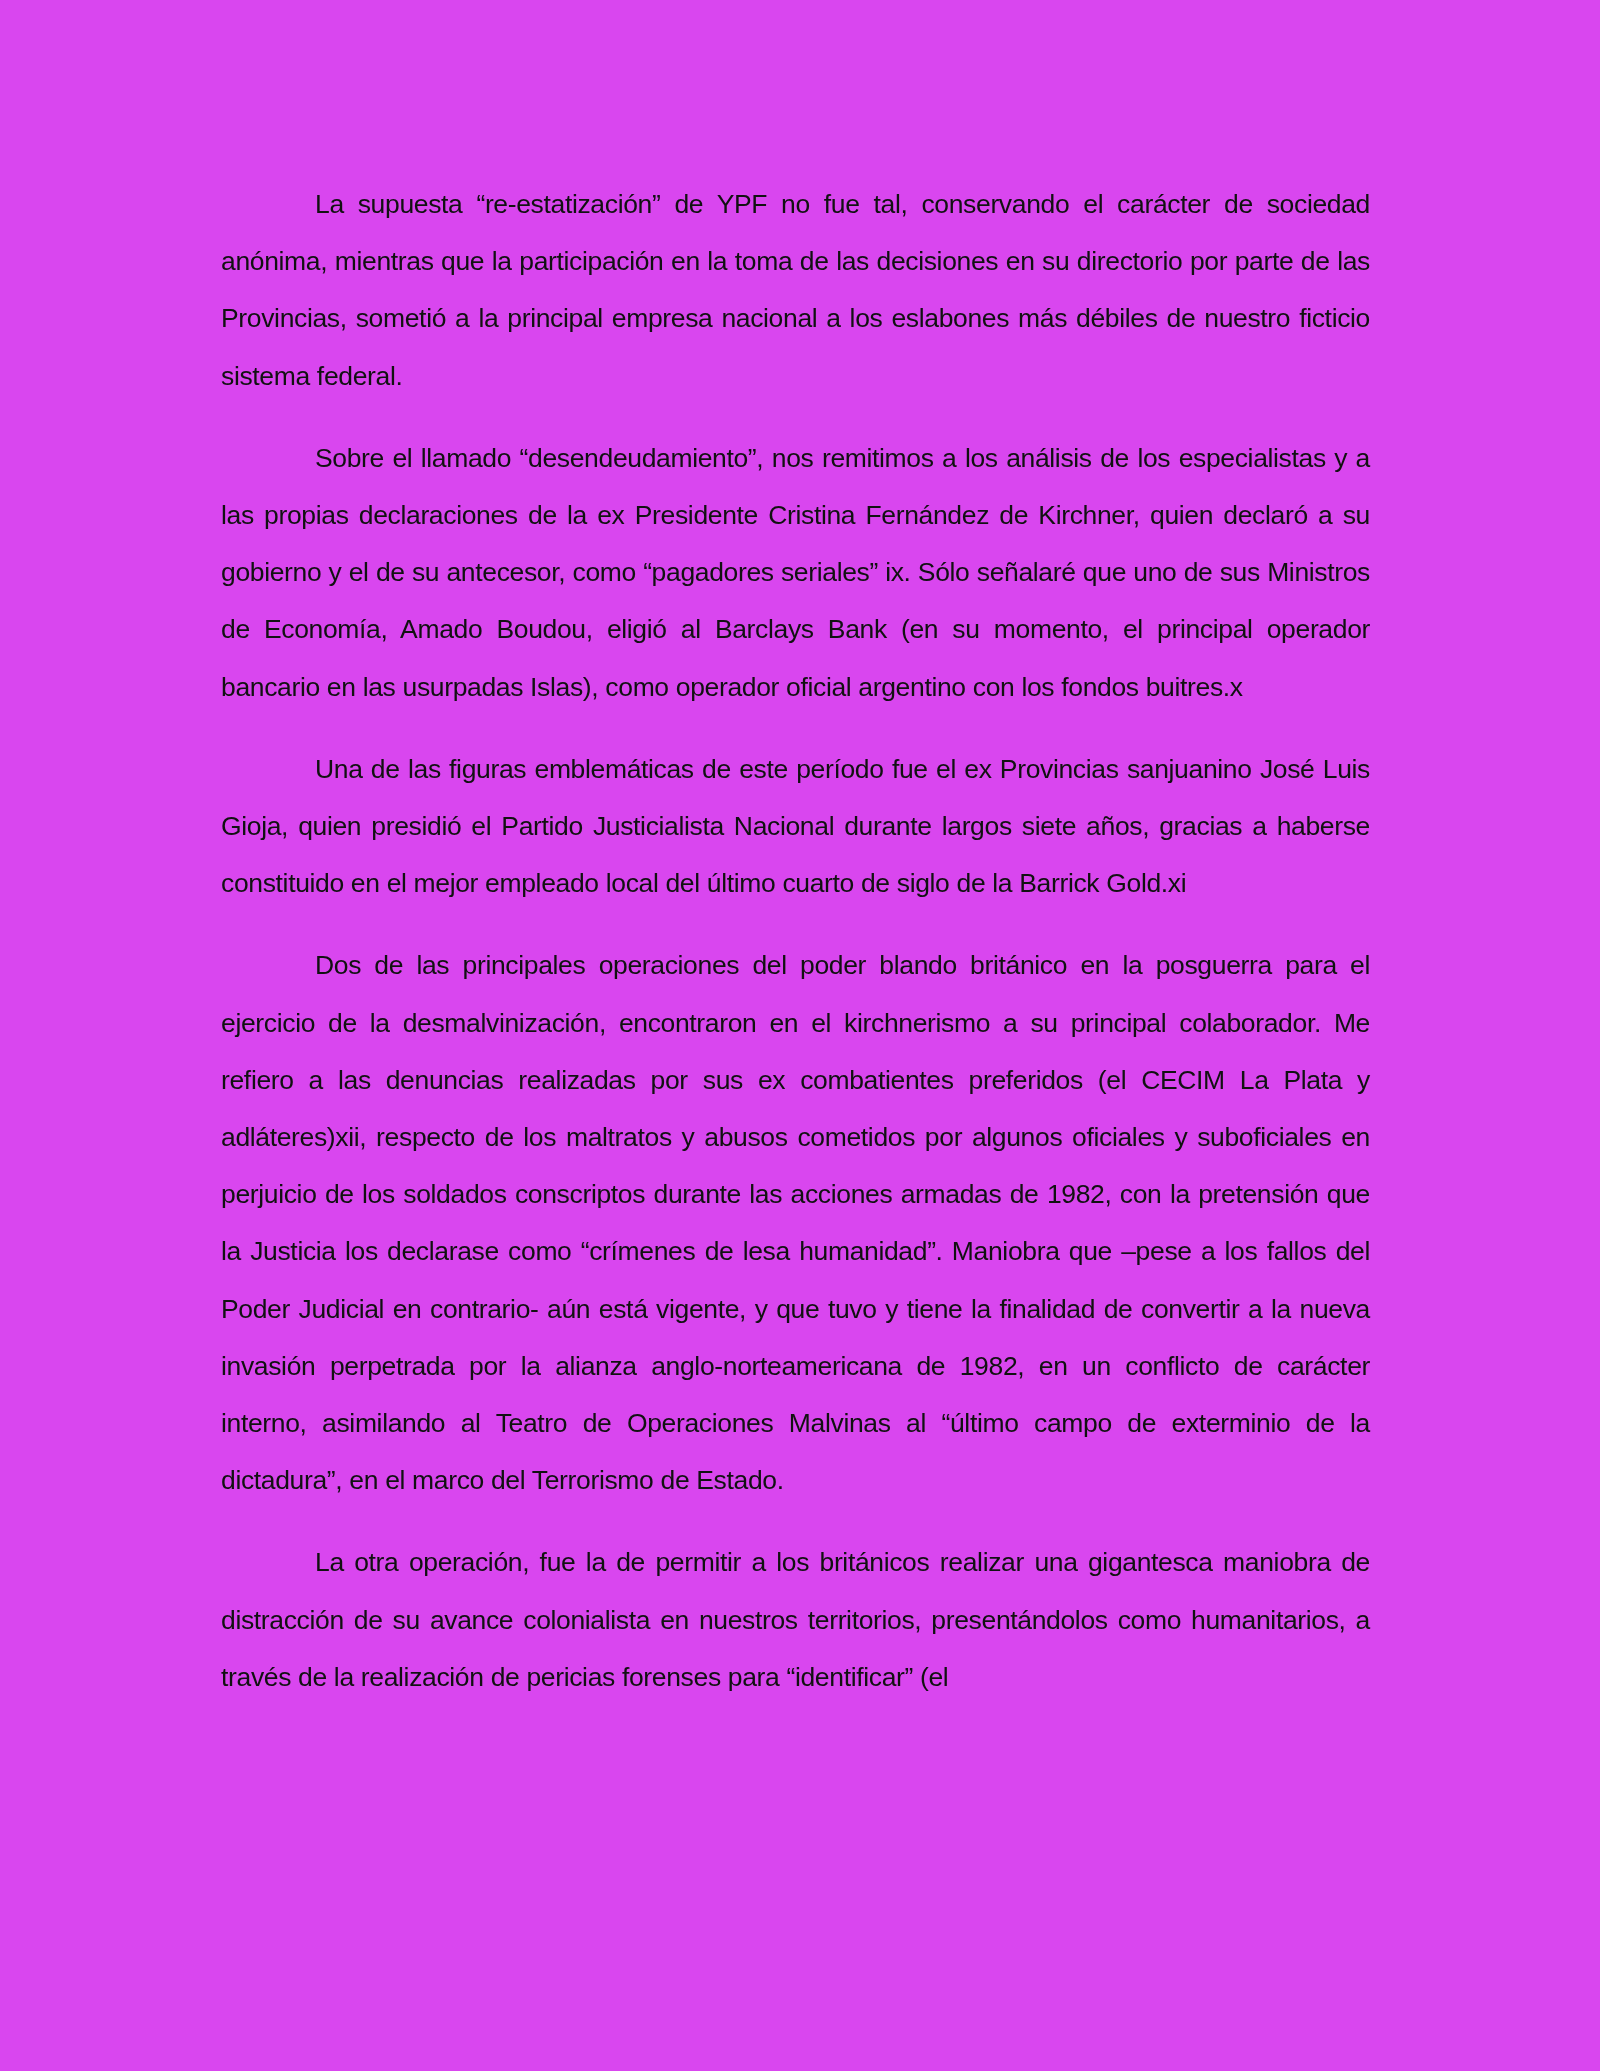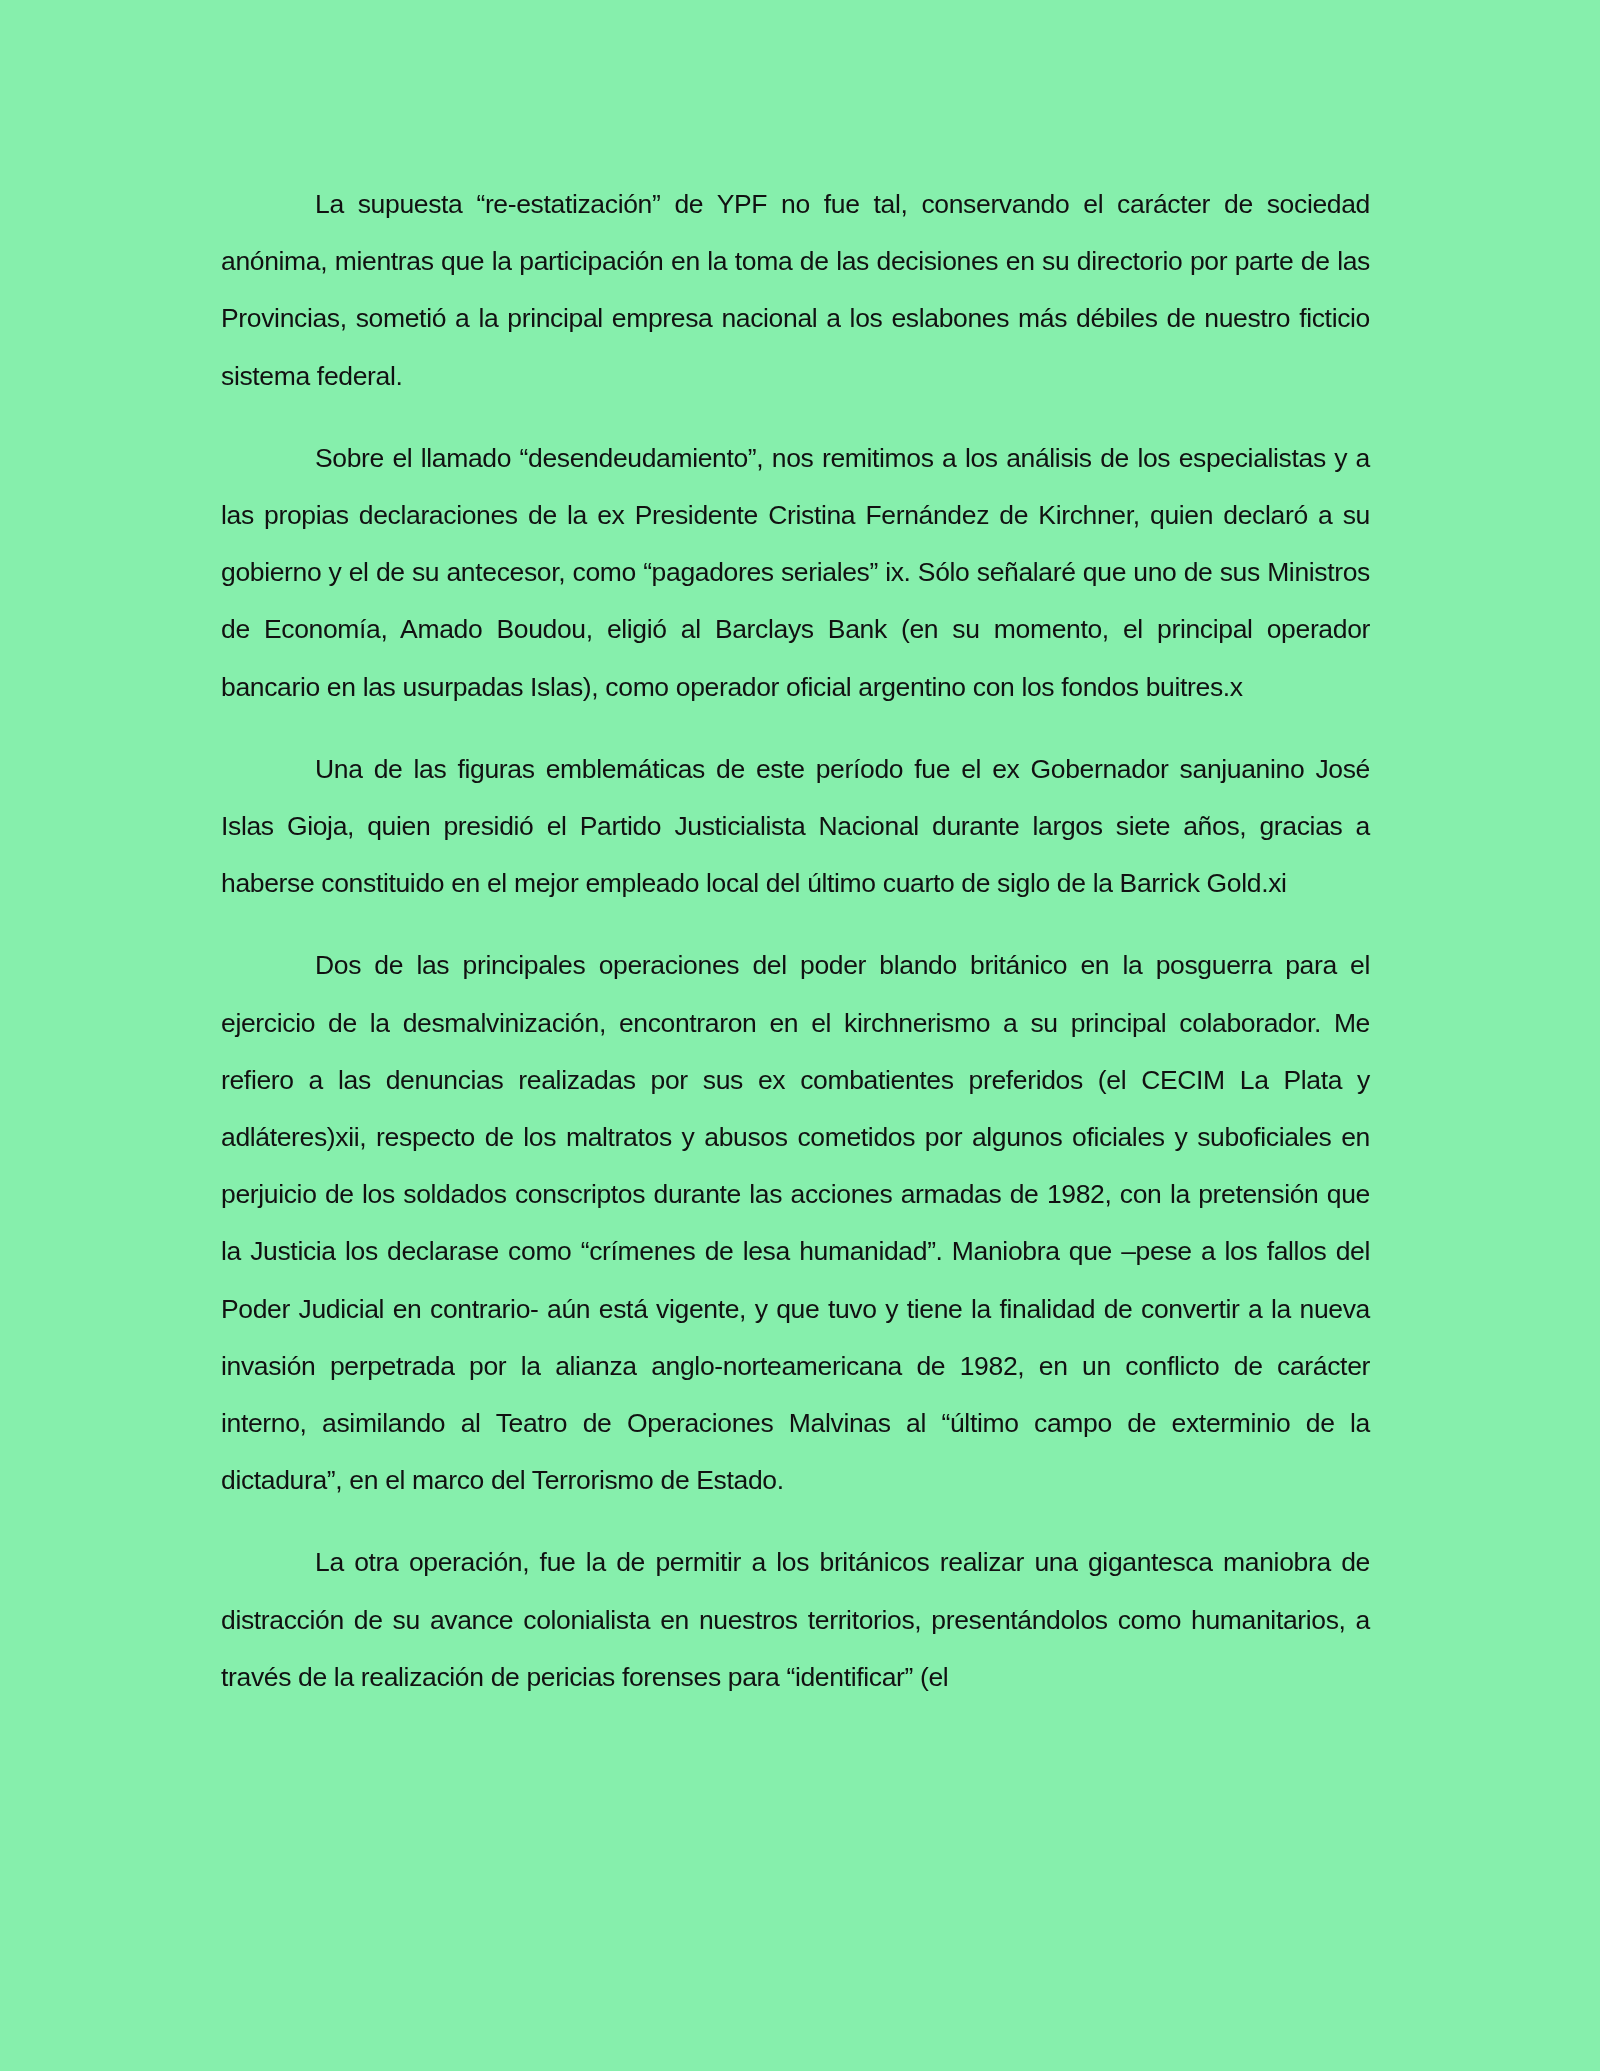--- a/index.html
+++ b/index.html
@@ -12,21 +12,21 @@
       height: 2071px;
       position: relative;
       overflow: hidden;
     }
     .page {
       position: absolute;
       left: 0;
       top: 0;
       width: 1600px;
       height: 2071px;
-      background: #86efac;
+      background: #d946ef;
     }
     .body-text {
       position: absolute;
       left: 221px;
       width: 1149px;
       top: 176px;
       font-family: "Liberation Sans Narrow", "Liberation Sans", sans-serif;
       font-size: 26.5px;
       line-height: 57.2px;
       color: #111111;
@@ -39,17 +39,17 @@
     }
     .para:nth-of-type(2) { margin-top: 0; }
   </style>
 </head>
 <body>
 
 <div class="page">
   <div class="body-text">
     <p class="para">La supuesta “re-estatización” de YPF no fue tal, conservando el carácter de sociedad anónima, mientras que la participación en la toma de las decisiones en su directorio por parte de las Provincias, sometió a la principal empresa nacional a los eslabones más débiles de nuestro ficticio sistema federal.</p>
     <p class="para">Sobre el llamado “desendeudamiento”, nos remitimos a los análisis de los especialistas y a las propias declaraciones de la ex Presidente Cristina Fernández de Kirchner, quien declaró a su gobierno y el de su antecesor, como “pagadores seriales” ix. Sólo señalaré que uno de sus Ministros de Economía, Amado Boudou, eligió al Barclays Bank (en su momento, el principal operador bancario en las usurpadas Islas), como operador oficial argentino con los fondos buitres.x</p>
-    <p class="para">Una de las figuras emblemáticas de este período fue el ex Gobernador sanjuanino José Islas Gioja, quien presidió el Partido Justicialista Nacional durante largos siete años, gracias a haberse constituido en el mejor empleado local del último cuarto de siglo de la Barrick Gold.xi</p>
+    <p class="para">Una de las figuras emblemáticas de este período fue el ex Provincias sanjuanino José Luis Gioja, quien presidió el Partido Justicialista Nacional durante largos siete años, gracias a haberse constituido en el mejor empleado local del último cuarto de siglo de la Barrick Gold.xi</p>
     <p class="para">Dos de las principales operaciones del poder blando británico en la posguerra para el ejercicio de la desmalvinización, encontraron en el kirchnerismo a su principal colaborador. Me refiero a las denuncias realizadas por sus ex combatientes preferidos (el CECIM La Plata y adláteres)xii, respecto de los maltratos y abusos cometidos por algunos oficiales y suboficiales en perjuicio de los soldados conscriptos durante las acciones armadas de 1982, con la pretensión que la Justicia los declarase como “crímenes de lesa humanidad”. Maniobra que –pese a los fallos del Poder Judicial en contrario- aún está vigente, y que tuvo y tiene la finalidad de convertir a la nueva invasión perpetrada por la alianza anglo-norteamericana de 1982, en un conflicto de carácter interno, asimilando al Teatro de Operaciones Malvinas al “último campo de exterminio de la dictadura”, en el marco del Terrorismo de Estado.</p>
     <p class="para">La otra operación, fue la de permitir a los británicos realizar una gigantesca maniobra de distracción de su avance colonialista en nuestros territorios, presentándolos como humanitarios, a través de la realización de pericias forenses para “identificar” (el</p>
   </div>
 </div>
 
 </body></html>

